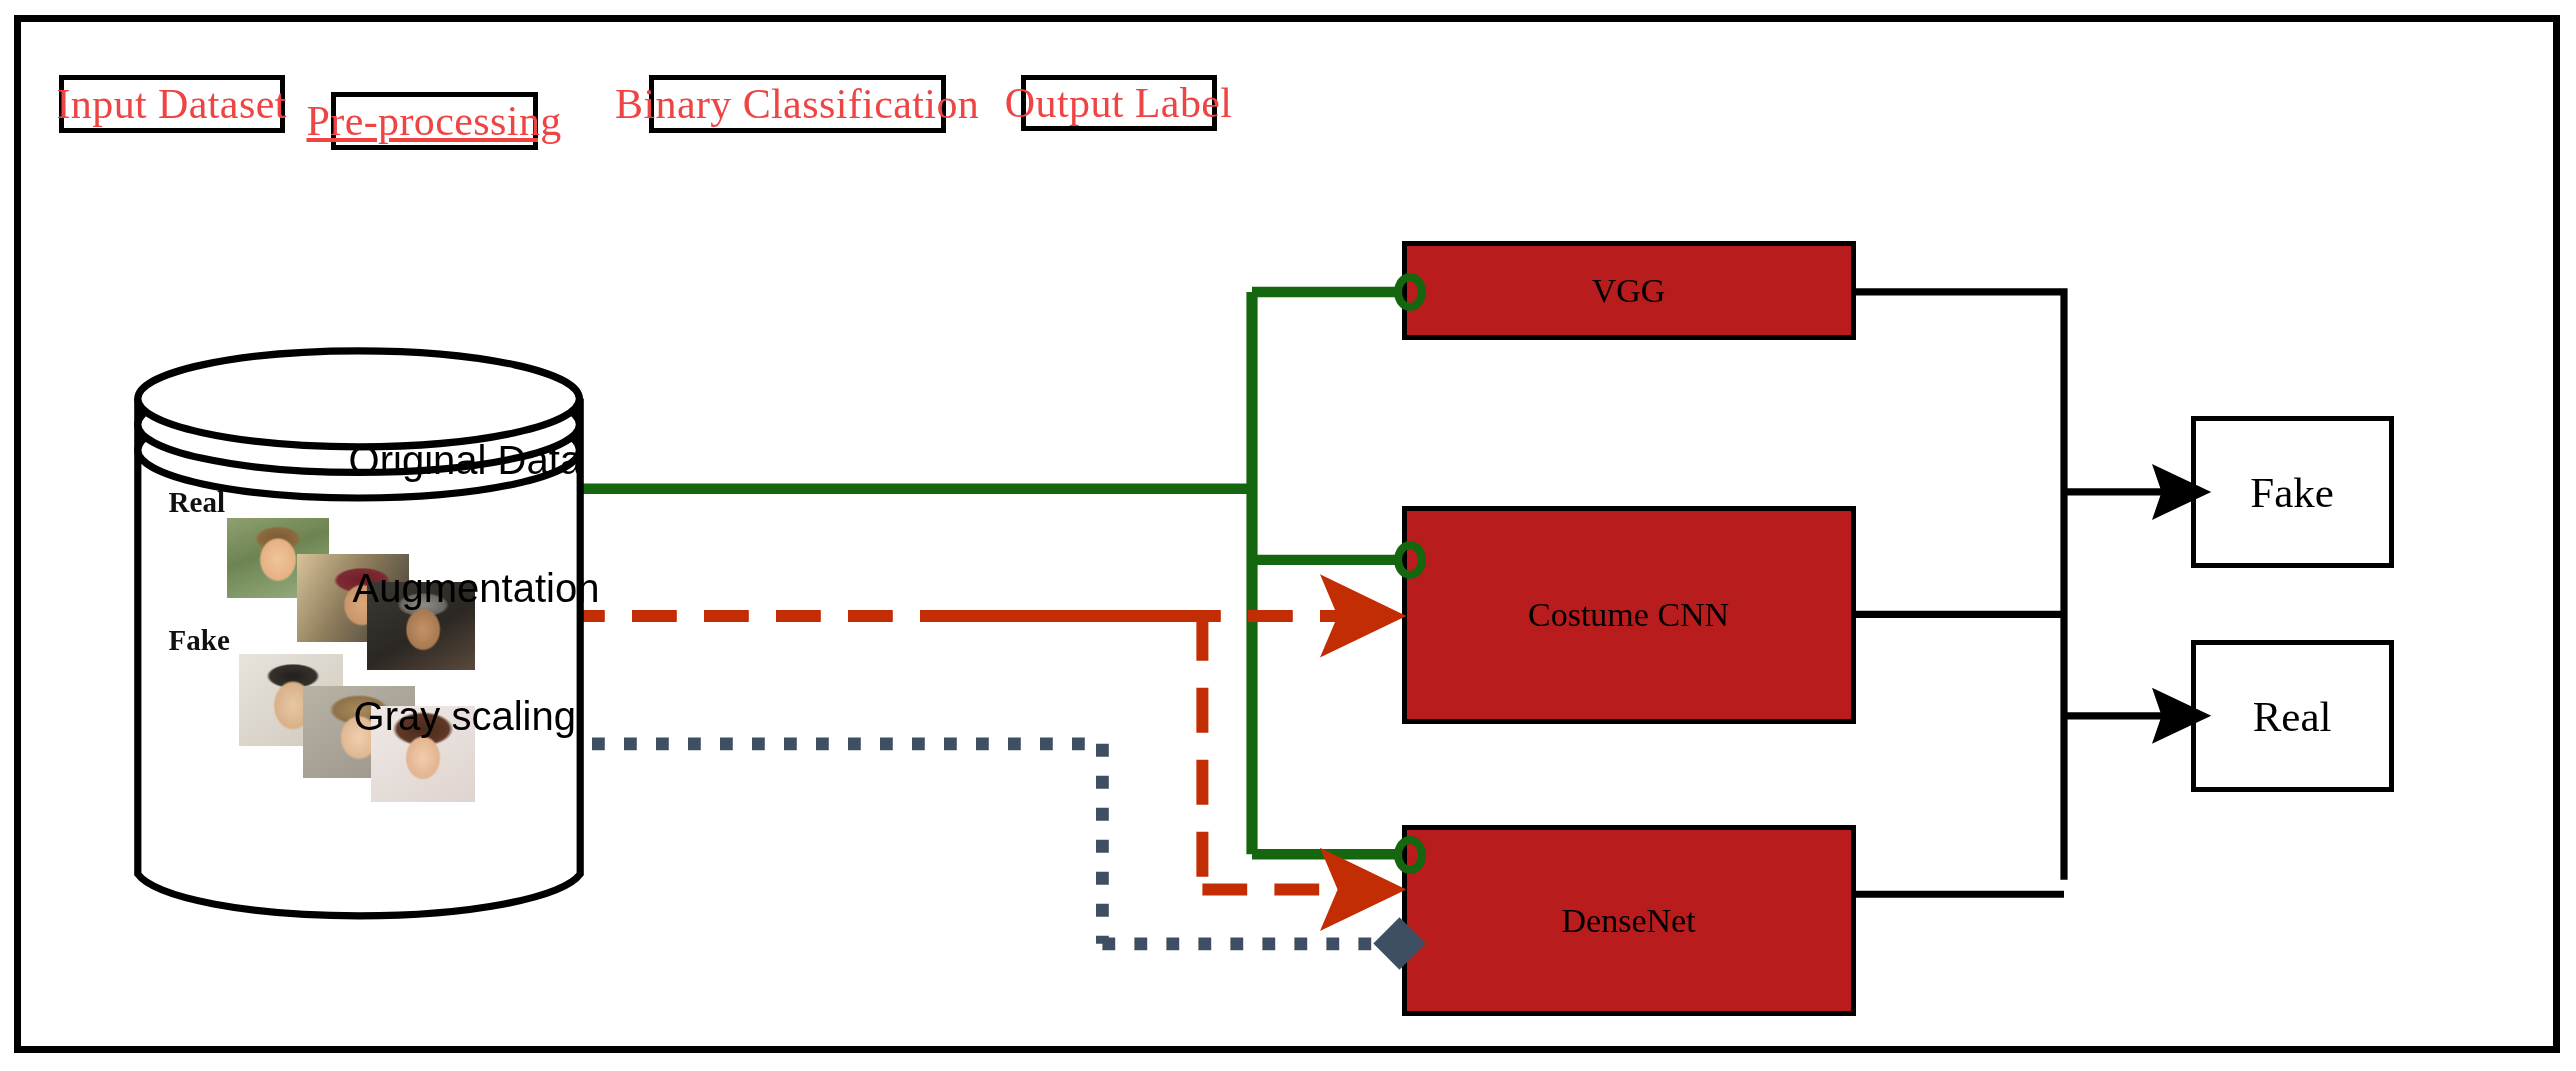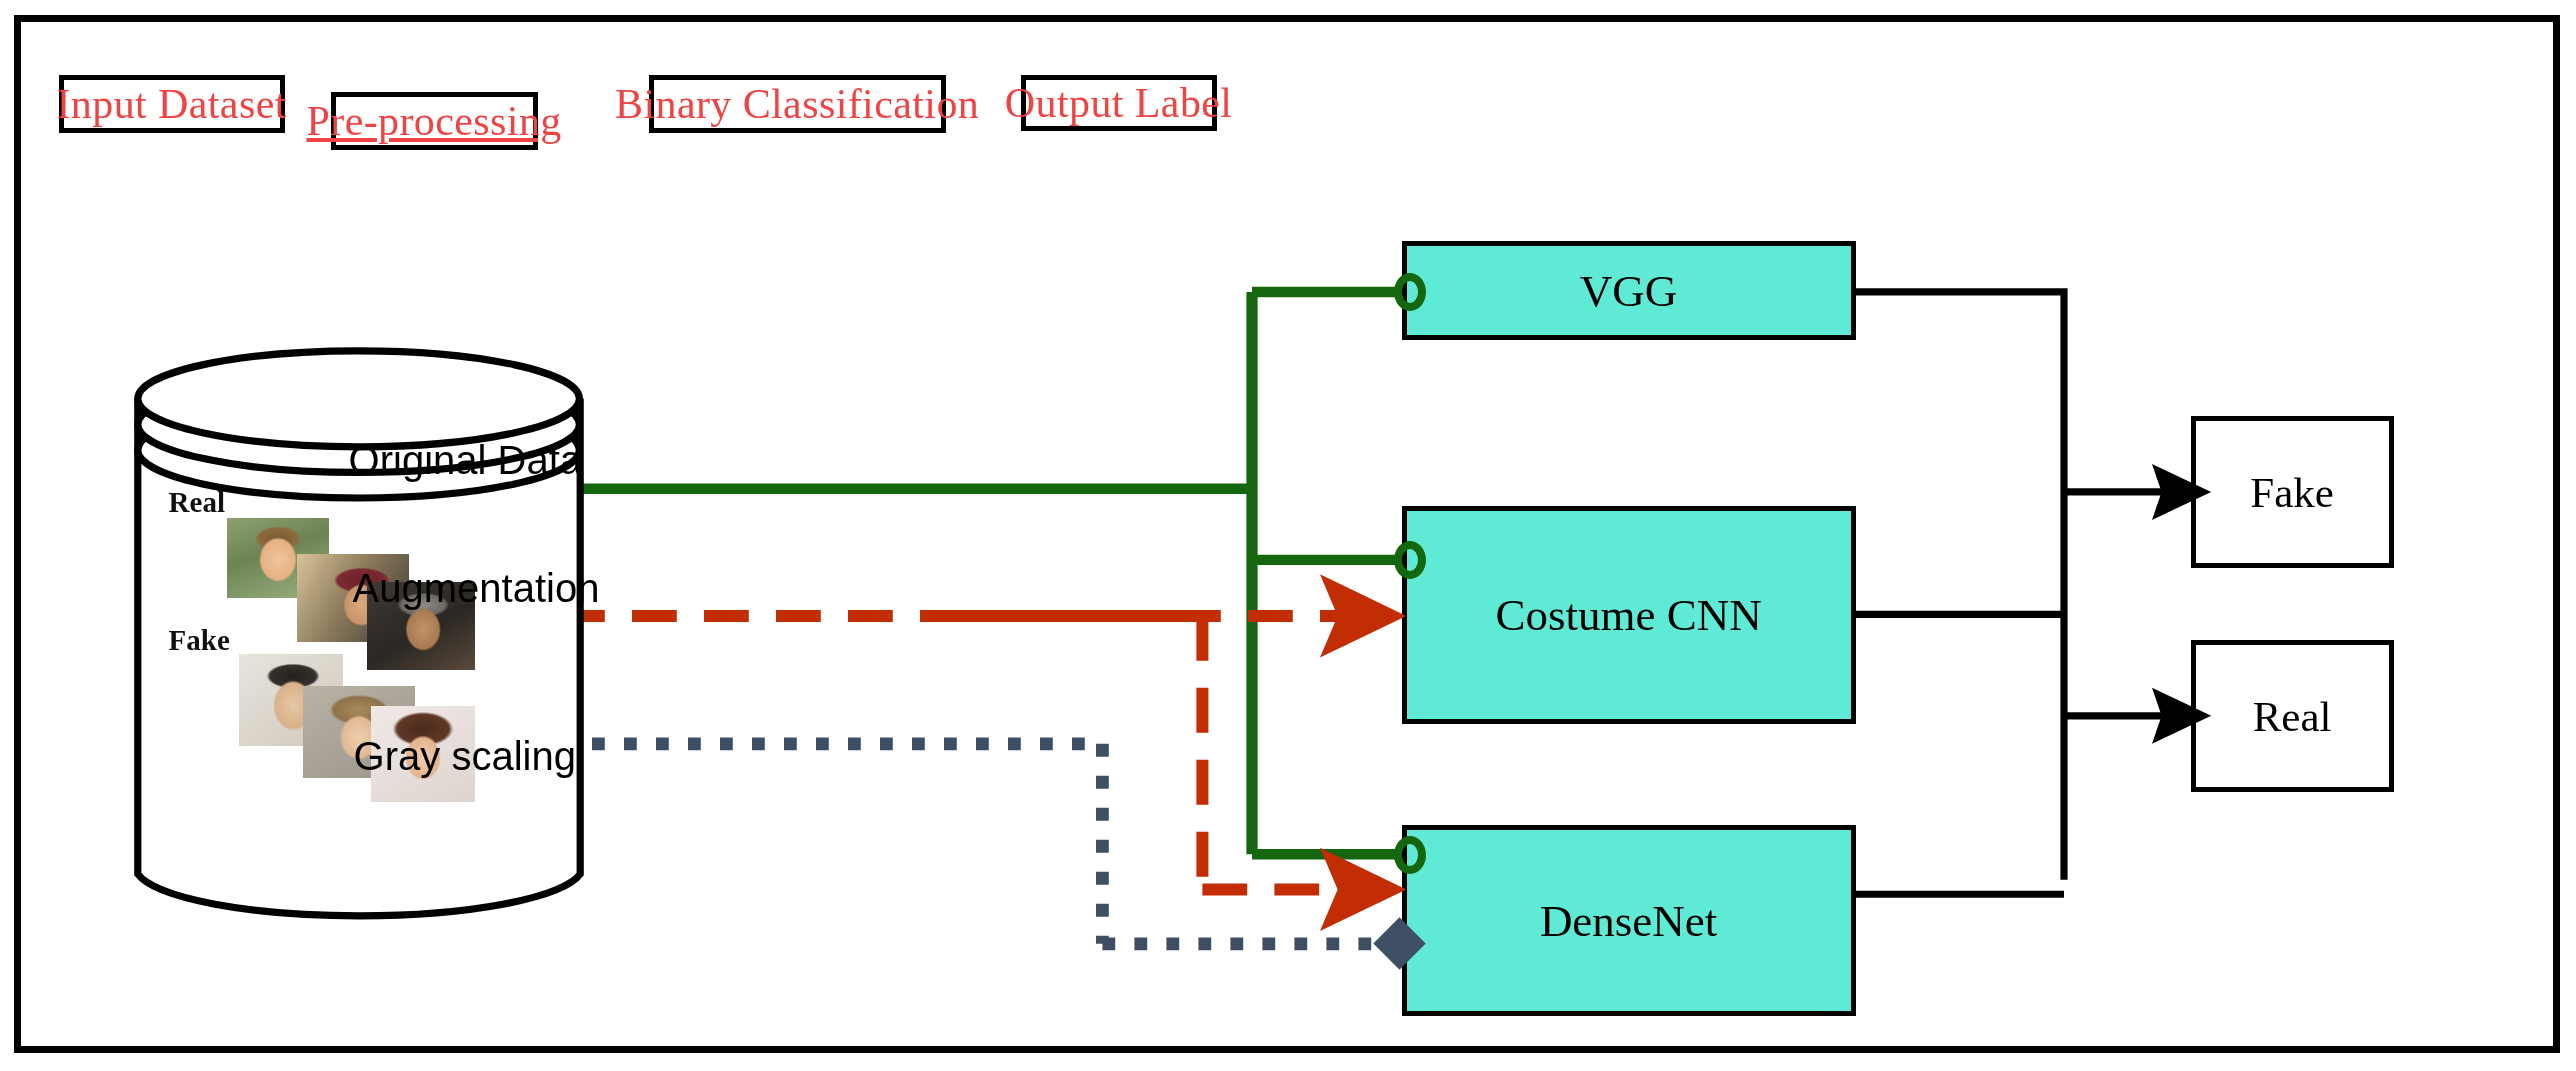--- a/index.html
+++ b/index.html
@@ -38,26 +38,26 @@
     font-family: "Liberation Serif", serif;
     font-size: 42px;
     color: #ef4444;
     white-space: nowrap;
     letter-spacing: 0.4px;
   }
   .model-box {
     position: absolute;
     border: 5.6px solid #000000;
     box-sizing: border-box;
-    background: #5eead4;
+    background: #b91c1c;
     display: flex;
     align-items: center;
     justify-content: center;
     font-family: "Liberation Serif", serif;
-    font-size: 45px;
+    font-size: 34px;
     color: #000000;
     white-space: nowrap;
     z-index: 6;
   }
   .out-box {
     position: absolute;
     border: 5.6px solid #000000;
     box-sizing: border-box;
     background: #ffffff;
     display: flex;
@@ -244,21 +244,21 @@
                   radial-gradient(ellipse 24px 30px at 50% 54%, #f2cdae 0%, #e3b48f 66%, rgba(227,180,143,0) 75%),
                   radial-gradient(ellipse 37px 21px at 50% 24%, #4a2a1c 0%, #603826 70%, rgba(96,56,38,0) 82%),
                   linear-gradient(150deg, #efe9e6 0%, #ded4cf 100%);"></div>
 
     <div class="edge-label" style="left:328px; top:416px;">
       <span>Original Data</span>
     </div>
     <div class="edge-label" style="left:332px; top:544px;">
       <span>Augmentation</span>
     </div>
-    <div class="edge-label" style="left:333px; top:672px;margin-top:40px;">
+    <div class="edge-label" style="left:333px; top:672px;">
       <span>Gray scaling</span>
     </div>
 
     <div class="model-box" style="left:1381px; top:219px; width:454px; height:99px;">
       <span>VGG</span>
     </div>
     <div class="model-box" style="left:1381px; top:484px; width:454px; height:218px;">
       <span>Costume CNN</span>
     </div>
     <div class="model-box" style="left:1381px; top:780px; width:454px; height:191px;margin-top:23px;">

